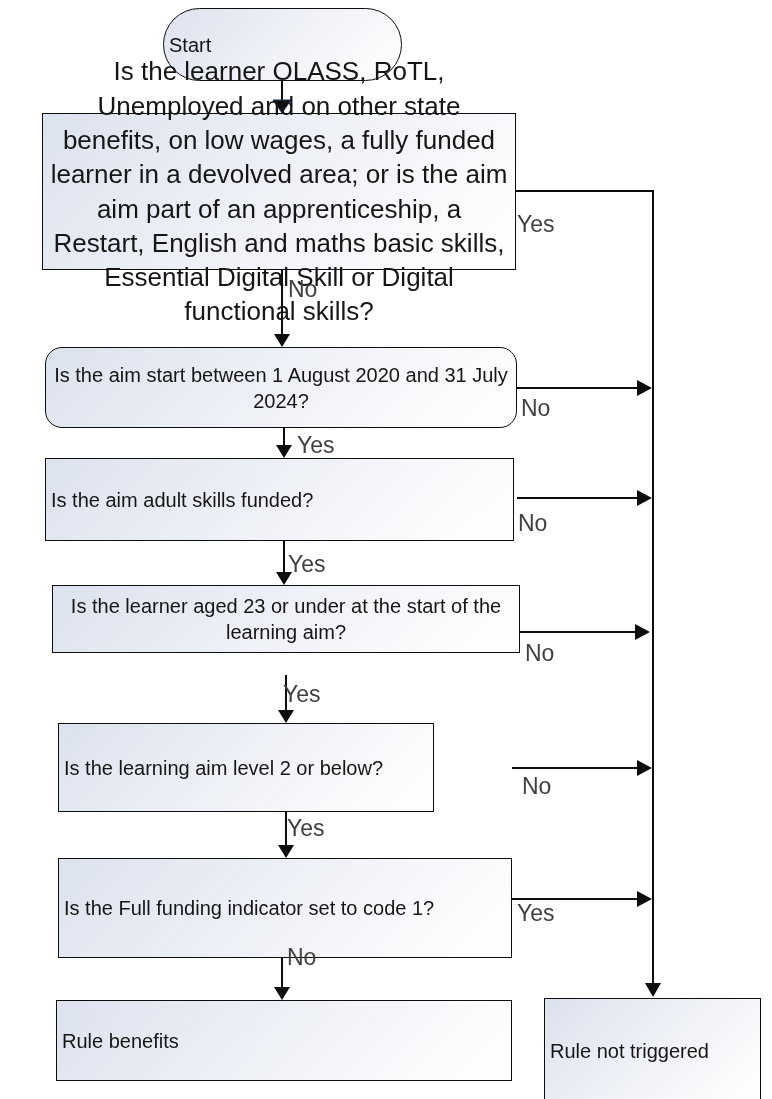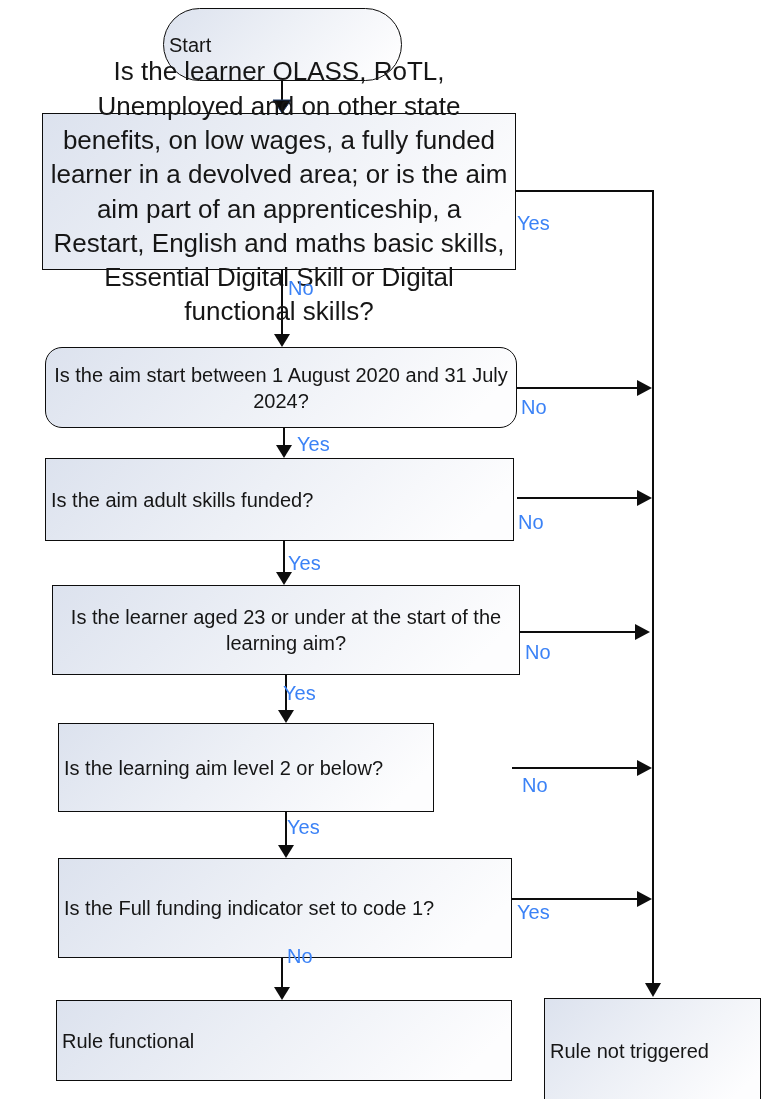--- a/index.html
+++ b/index.html
@@ -29,23 +29,23 @@
     line-height: 1.3;
     padding: 2px 5px;
   }
   .node.start {
     border-radius: 37px;
     border-width: 1.4px;
   }
   .node.q1 { font-size: 26px; line-height: 1.32; }
   .edge-label {
     position: absolute;
-    font-size: 20px;
+    font-size: 23px;
     line-height: 1.2;
-    color: #3b82f6;
+    color: #404040;
     white-space: nowrap;
   }
   svg path { fill: none; stroke: #0d0d0d; stroke-width: 2; }
   svg polygon { stroke: none; fill: #0d0d0d; }
   svg polygon.start-head { stroke: #1f3864; stroke-width: 1; }
 </style>
 </head>
 <body>
 
 <div class="canvas">
@@ -114,34 +114,34 @@
   </div>
 
   <div class="node" style="left:45px; top:347px; width:472px; height:81px;border-radius:17px;">
     <span>Is the aim start between 1 August 2020 and 31 July 2024?</span>
   </div>
 
   <div class="node" style="left:45px; top:458px; width:469px; height:83px;">
     <span>Is the aim adult skills funded?</span>
   </div>
 
-  <div class="node" style="left:52px; top:585px; width:468px; height:90px;">
+  <div class="node" style="left:52px; top:585px; width:468px; height:68px;">
     <span>Is the learner aged 23 or under at the start of the learning aim?</span>
   </div>
 
   <div class="node" style="left:58px; top:723px; width:376px; height:89px;">
     <span>Is the learning aim level 2 or below?</span>
   </div>
 
   <div class="node" style="left:58px; top:858px; width:454px; height:100px;">
     <span>Is the Full funding indicator set to code 1?</span>
   </div>
 
   <div class="node" style="left:56px; top:1000px; width:456px; height:81px;">
-    <span>Rule functional</span>
+    <span>Rule benefits</span>
   </div>
 
   <div class="node" style="left:544px; top:998px; width:217px; height:106px;">
     <span>Rule not triggered</span>
   </div>
 
   <span class="edge-label" style="left:517px; top:211px;">Yes</span>
   <span class="edge-label" style="left:288px; top:276px;">No</span>
   <span class="edge-label" style="left:521px; top:395px;">No</span>
   <span class="edge-label" style="left:297px; top:432px;">Yes</span>

